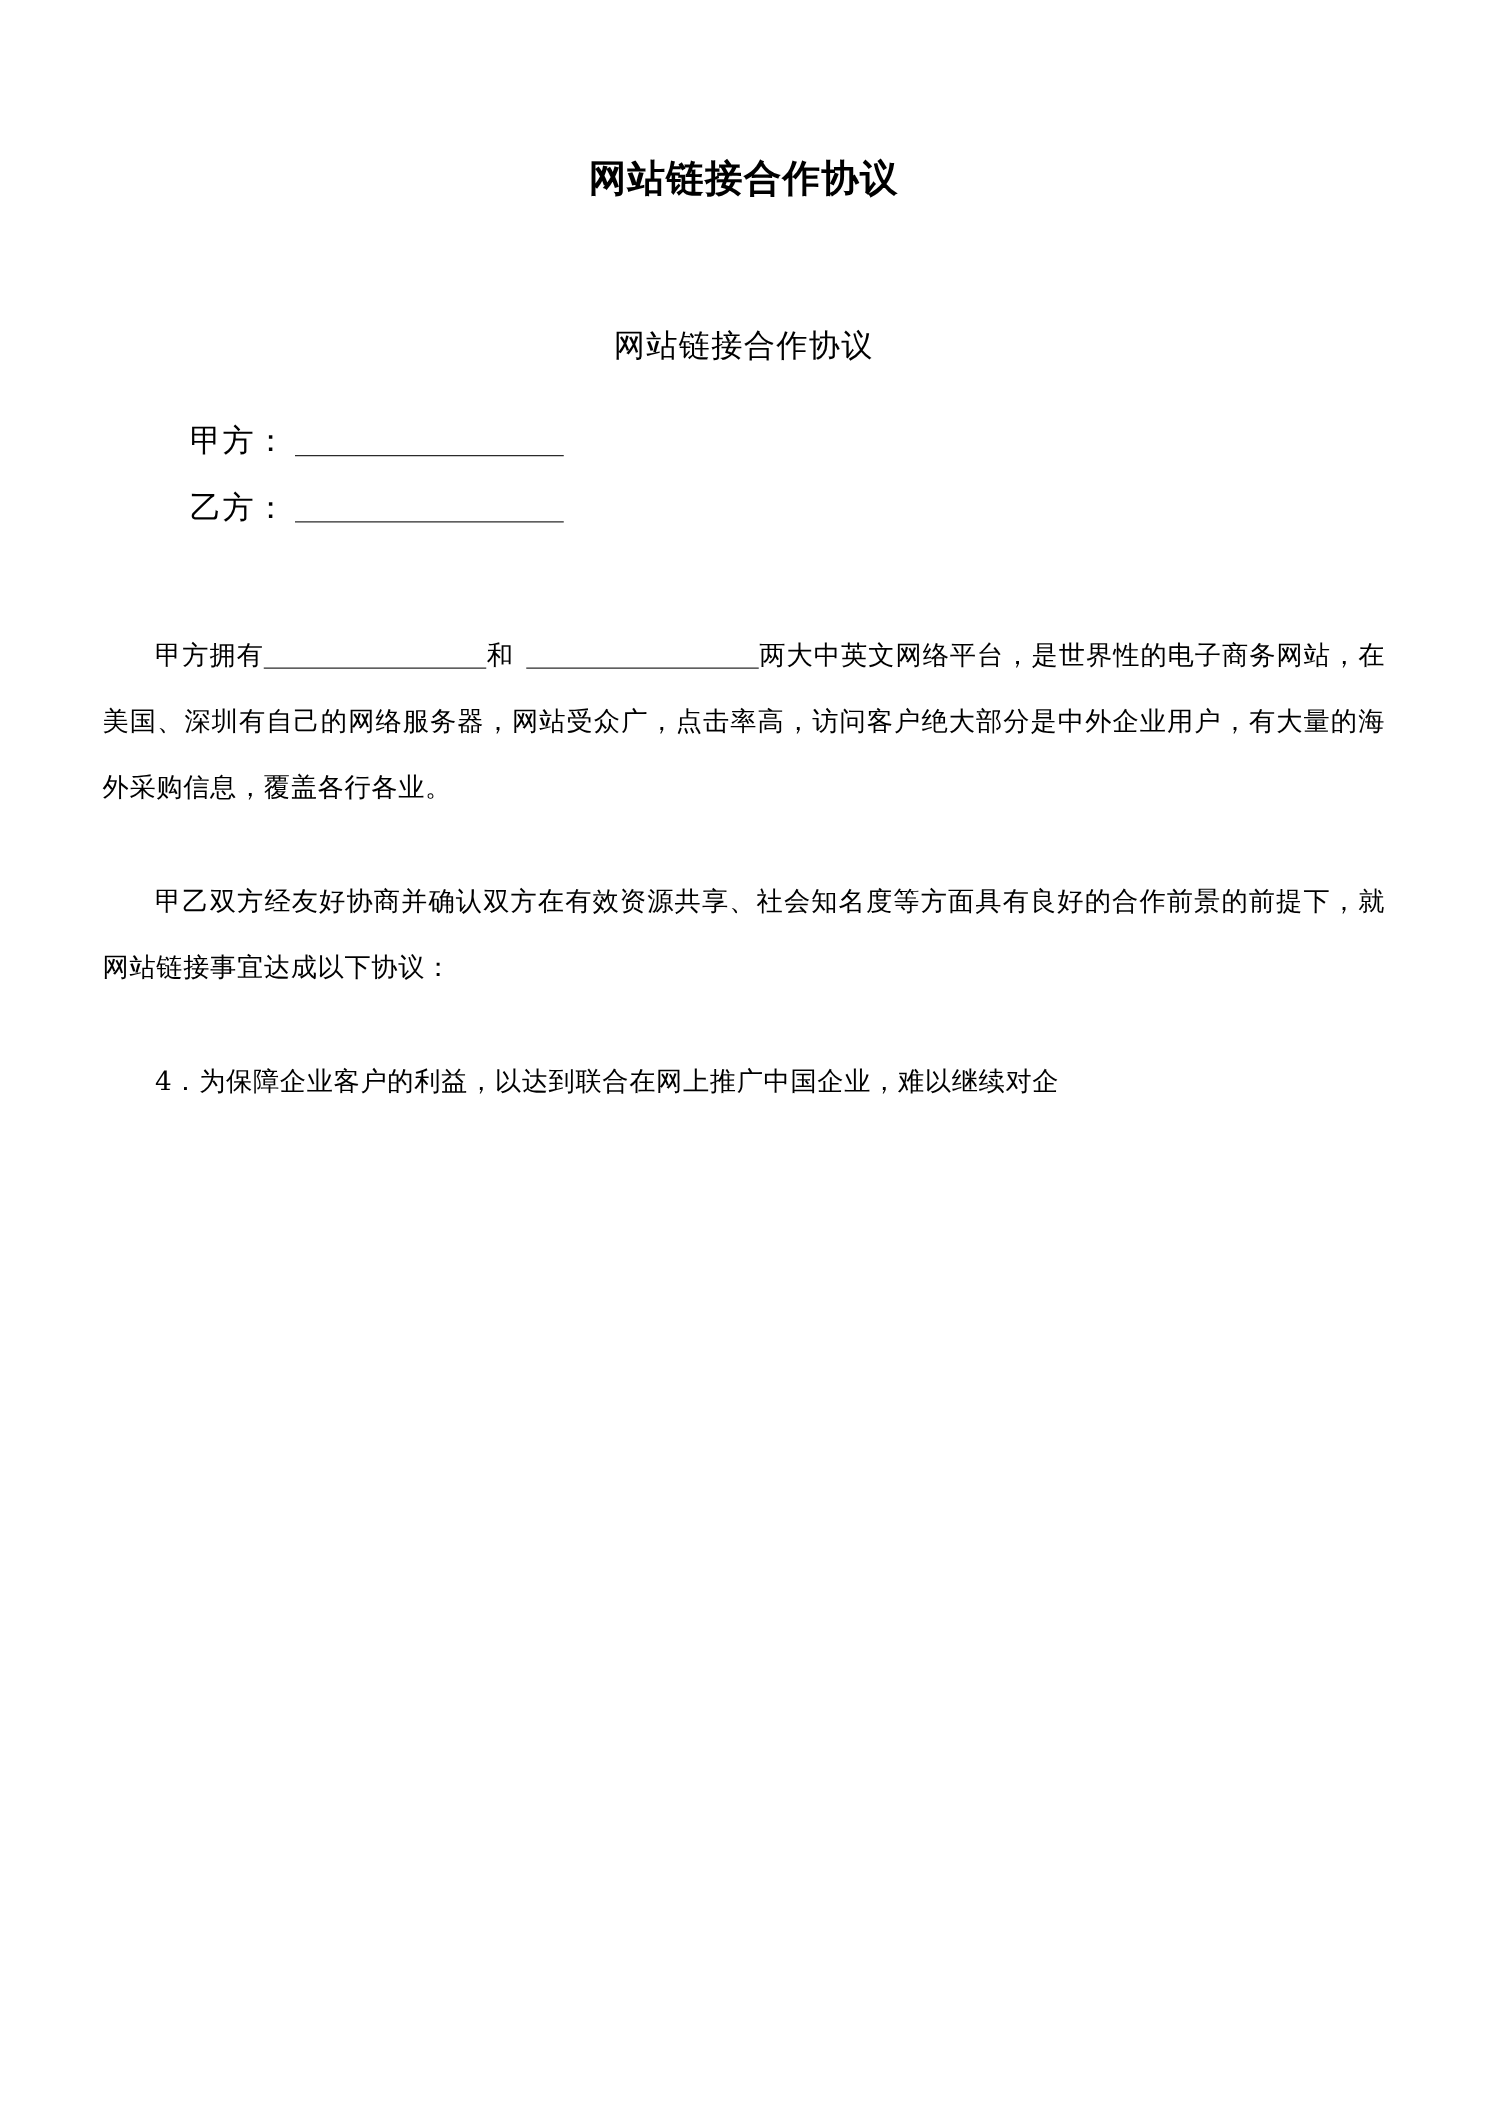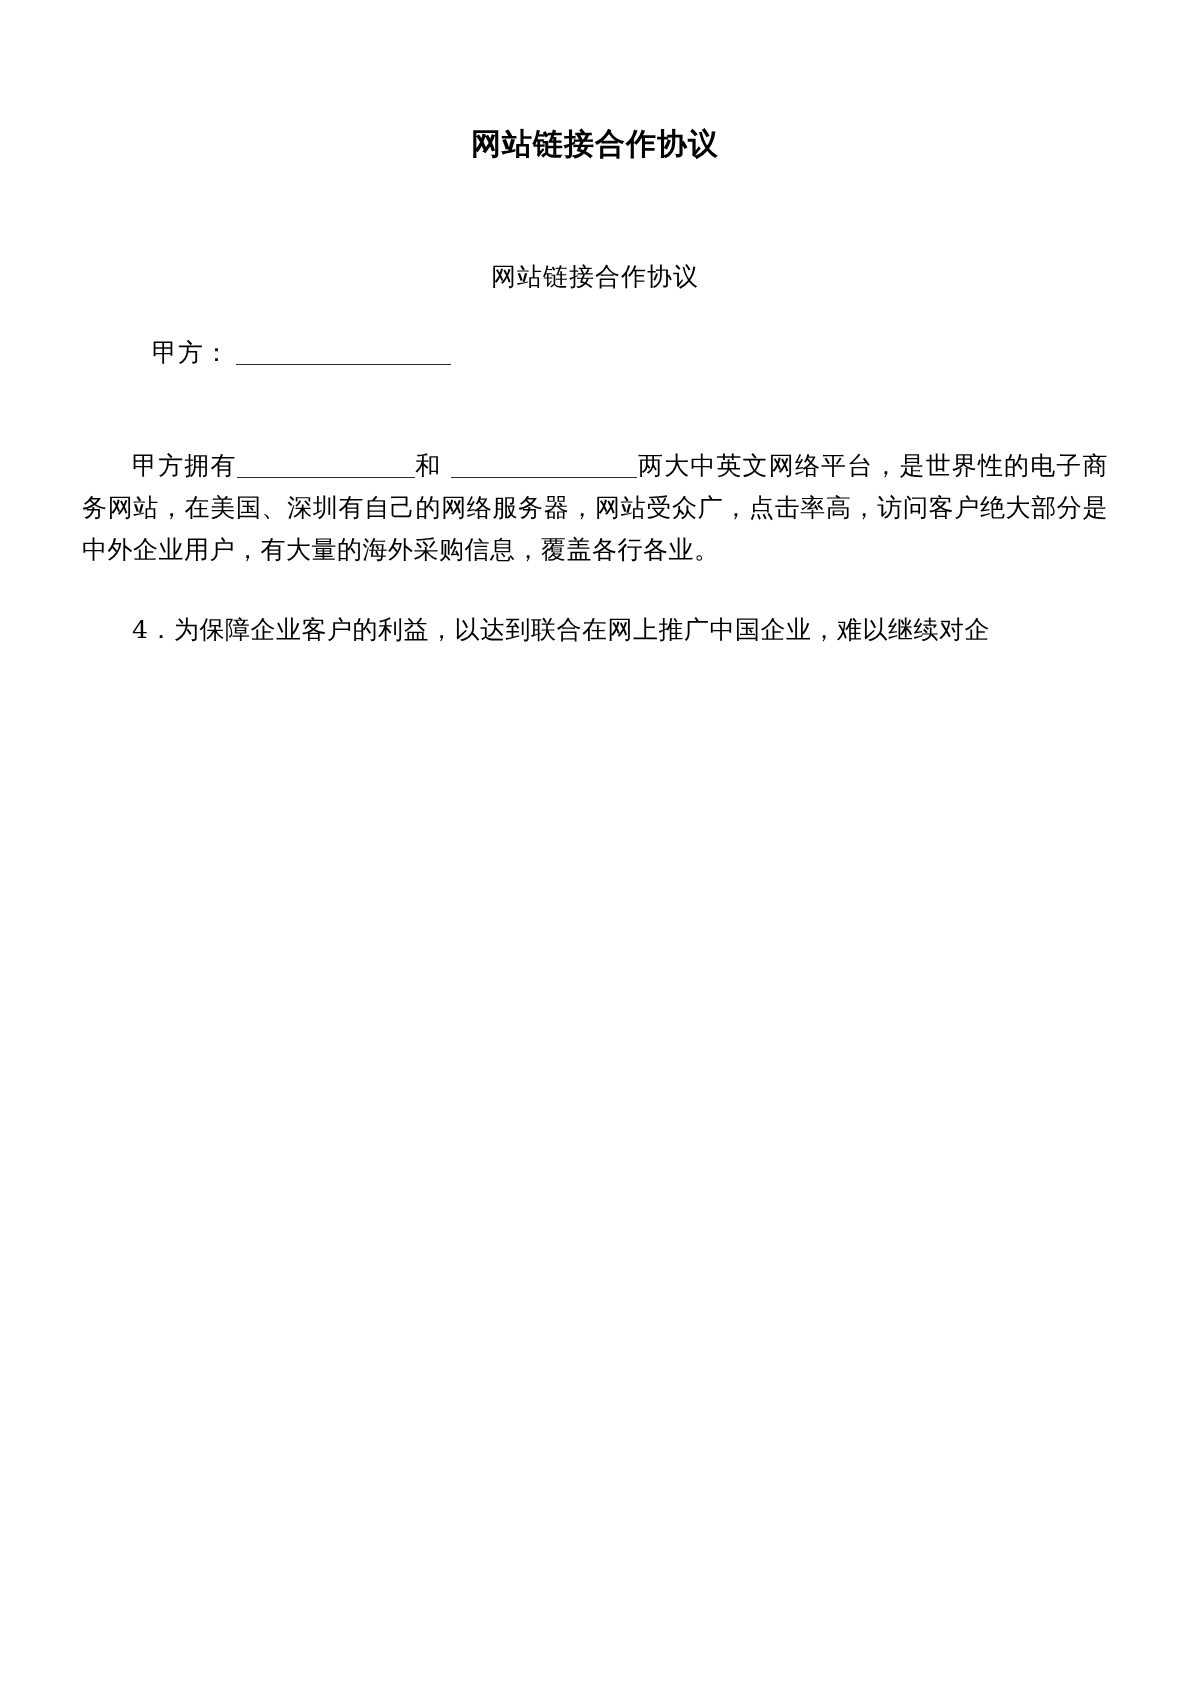--- a/index.html
+++ b/index.html
@@ -60,22 +60,22 @@
     border-bottom: 1.5px solid #2b2b2b;
     height: 24px;
     margin-left: 6px;
   }
   .body-wrap {
     padding-left: 82px;
     padding-right: 82px;
     padding-top: 52px;
   }
   p.para {
-    font-size: 25px;
-    line-height: 42px;
+    font-size: 21px;
+    line-height: 53px;
     margin: 0 0 38px 0;
     text-align: justify;
     text-justify: inter-ideograph;
     text-indent: 2em;
     letter-spacing: 0.5px;
   }
   .blank-inline {
     display: inline-block;
     border-bottom: 1.5px solid #2b2b2b;
     height: 26px;
@@ -93,27 +93,32 @@
 
   <div class="subtitle">网站链接合作协议</div>
 
   <div class="party-block">
 
     <div class="party-line">
       <span class="party-label">甲方：</span>
       <span class="blank-long"></span>
     </div>
 
+    <div class="party-line">
+      <span class="party-label">乙方：</span>
+      <span class="blank-long"></span>
+    </div>
 
   </div>
 
   <div class="body-wrap">
 
     <p class="para"><span>甲方拥有</span><span class="blank-inline blank-w1"></span><span>和</span><span class="blank-inline blank-w2"></span><span>两大中英文网络平台，是世界性的电子商务网站，在美国、深圳有自己的网络服务器，网站受众广，点击率高，访问客户绝大部分是中外企业用户，有大量的海外采购信息，覆盖各行各业。</span></p>
 
+    <p class="para">甲乙双方经友好协商并确认双方在有效资源共享、社会知名度等方面具有良好的合作前景的前提下，就网站链接事宜达成以下协议：</p>
 
 
 
 
     <p class="para"><span>4．</span><span>为保障企业客户的利益，以达到联合在网上推广中国企业，难以继续对企</span></p>
 
   </div>
 
 </div>
 

